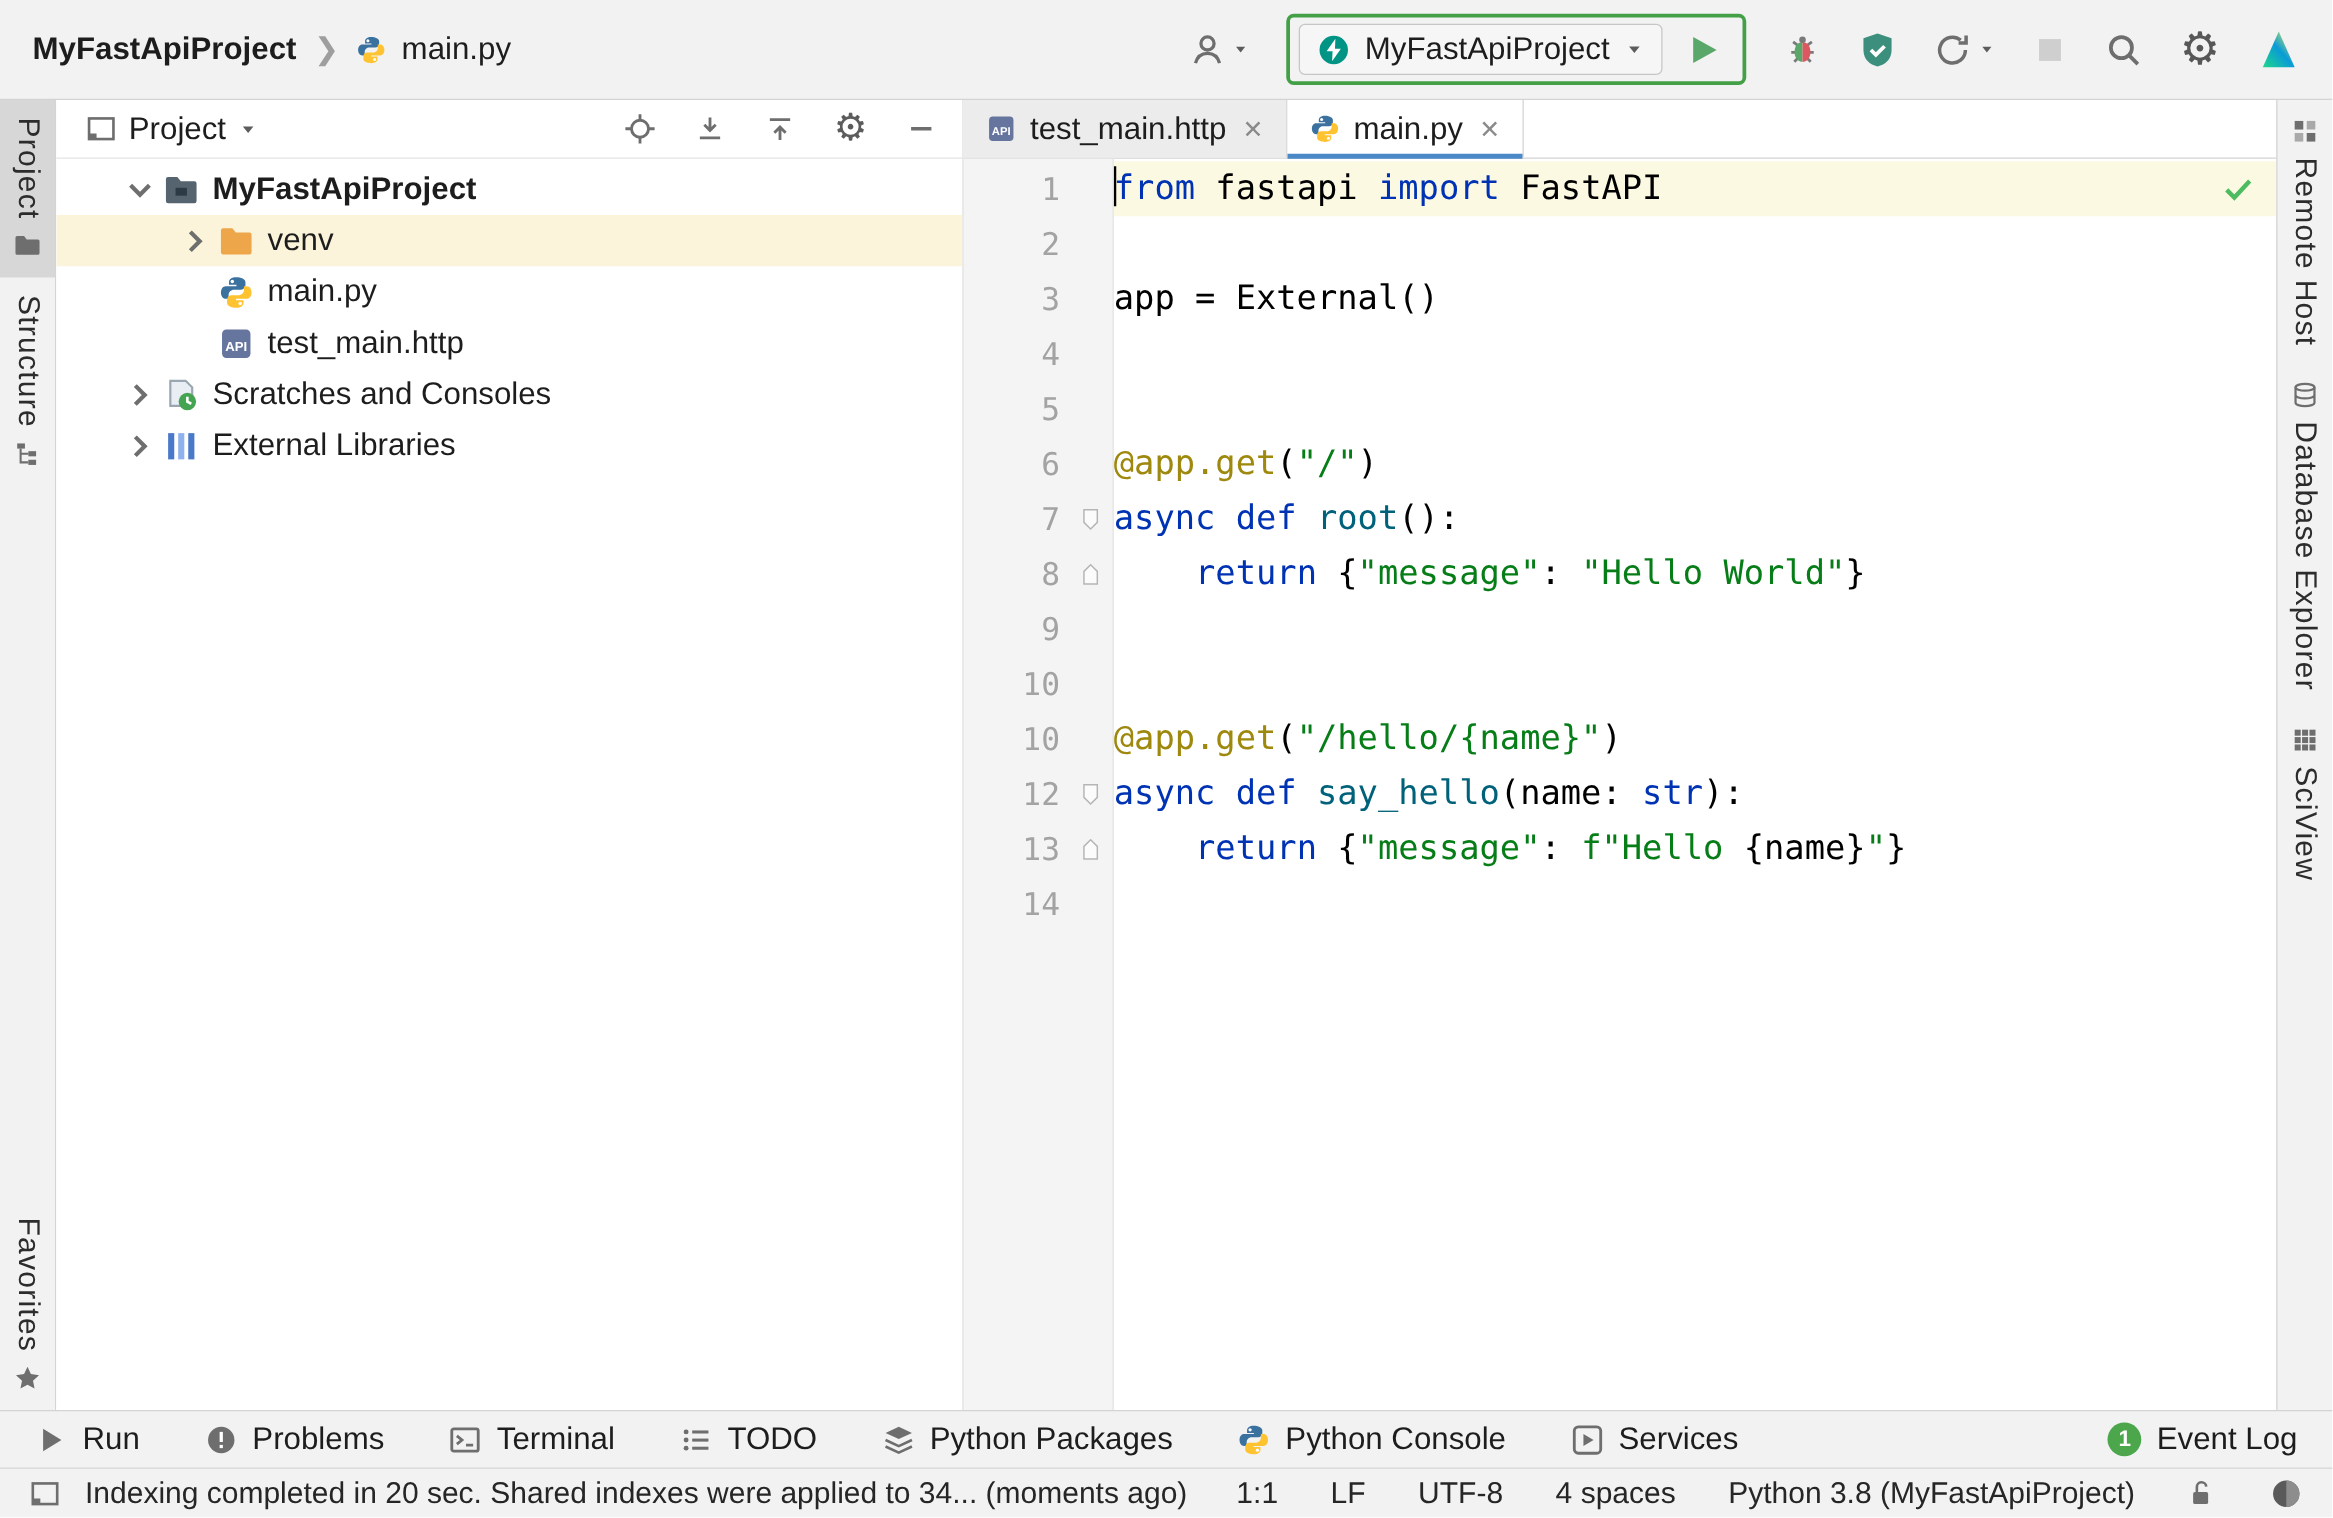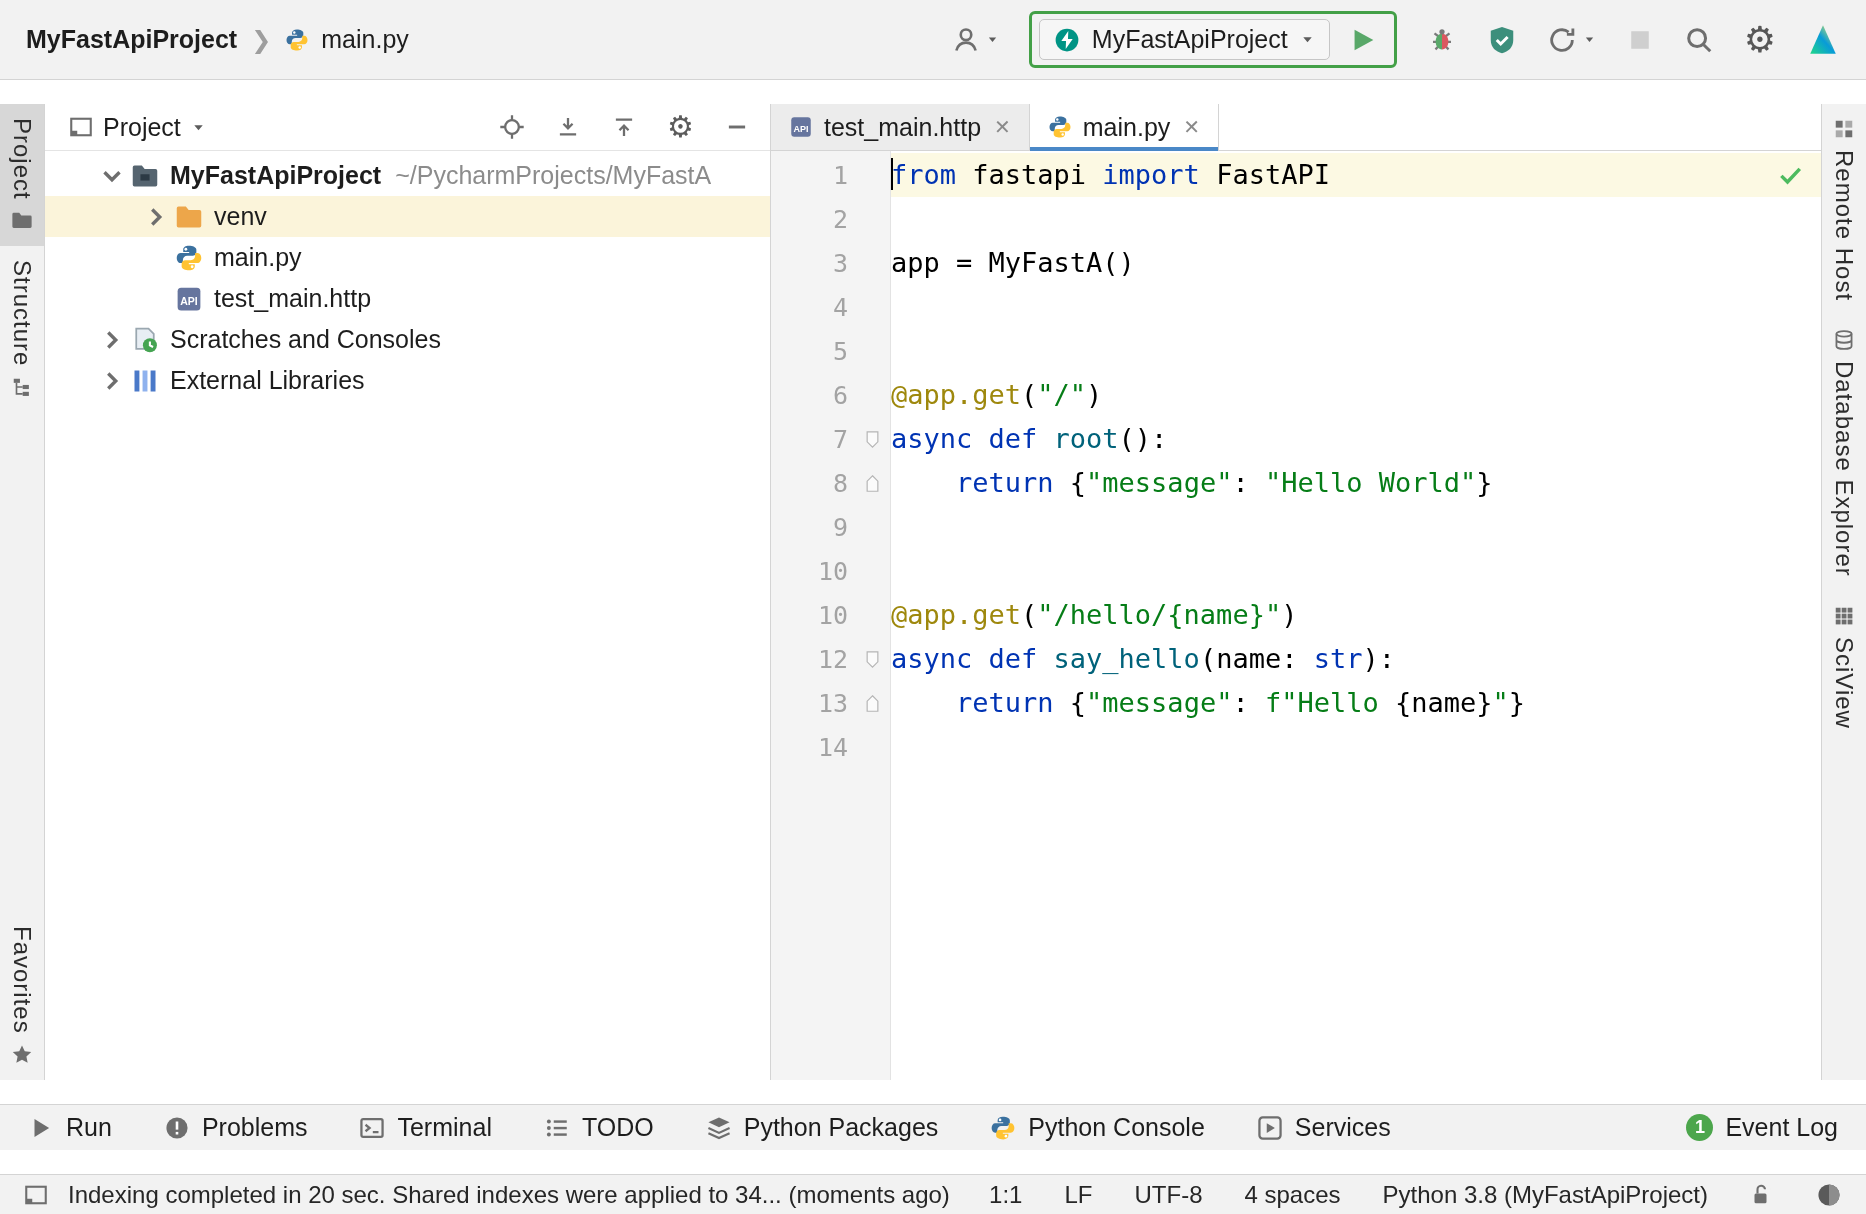--- a/index.html
+++ b/index.html
@@ -5,21 +5,21 @@
   * { margin:0; padding:0; box-sizing:border-box; }
   html,body { width:1866px; height:1214px; overflow:hidden; }
   body { font-family:"Liberation Sans","DejaVu Sans",sans-serif; font-size:25px; color:#1d1d1d; background:#fff; }
 
   .icn { display:inline-flex; flex:none; }
   .icn svg { width:100%; height:100%; display:block; }
   .i12{width:13px;height:13px}.i14{width:15px;height:15px}.i20{width:22px;height:22px}
   .i22{width:24px;height:24px}.i24{width:26px;height:26px}.i26{width:28px;height:28px}
   .i28{width:30px;height:30px}.i30{width:34px;height:34px}
 
-  .ide { width:100%; height:100%; display:flex; flex-direction:column;gap:24px; }
+  .ide { width:100%; height:100%; display:flex; flex-direction:column; }
 
   
   .titlebar { flex:0 0 80px; display:flex; align-items:center; justify-content:space-between;
     background:#f2f2f2; border-bottom:1px solid #d4d4d4; padding:0 26px; }
   .crumbs { display:flex; align-items:center; gap:12px; }
   .crumb.proj { font-weight:700; }
   .sep { color:#9e9e9e; font-size:24px; padding:0 2px; }
   .tb-actions { display:flex; align-items:center; gap:30px; }
   .tb-btn { display:inline-flex; align-items:center; gap:6px; cursor:pointer; }
   .tb-btn.disabled { opacity:.55; cursor:default; }
@@ -296,21 +296,20 @@
                 <path d="M4 6l4 4 4-4"></path>
               </svg>
             </span>
             <span class="icn t-icon">
               <svg viewBox="0 0 16 16">
                 <path fill="#55646f" d="M1 3a1 1 0 0 1 1-1h4.2l1.6 2H14a1 1 0 0 1 1 1v8a1 1 0 0 1-1 1H2a1 1 0 0 1-1-1z"></path>
                 <rect x="5.4" y="7" width="5.2" height="3.6" fill="#2c3a45"></rect>
               </svg>
             </span>
             <span class="t-label bold">MyFastApiProject</span>
-            <span class="t-hint">~/PycharmProjects/MyFastA</span>
           </div>
           <div class="tree-row selected" style="padding-left: 96px;">
             <span class="t-chev">
               <svg viewBox="0 0 16 16" fill="none" stroke="#6e6e6e" stroke-width="1.8">
                 <path d="M6 4l4 4-4 4"></path>
               </svg>
             </span>
             <span class="icn t-icon">
               <svg viewBox="0 0 16 16">
                 <path fill="#eda64a" d="M1 3a1 1 0 0 1 1-1h4.2l1.6 2H14a1 1 0 0 1 1 1v8a1 1 0 0 1-1 1H2a1 1 0 0 1-1-1z"></path>
@@ -469,21 +468,21 @@
               </span>
             </div>
             <div class="g-row">
               <span class="g-num">14</span>
               <span class="g-fold"></span>
             </div>
           </div>
         <div class="code">
             <div class="c-line current"><span class="caret"></span><span class="tok kw">from</span><span class="tok pl"> fastapi </span><span class="tok kw">import</span><span class="tok pl"> FastAPI</span></div>
             <div class="c-line"></div>
-            <div class="c-line"><span class="tok pl">app = MyFastA()</span></div>
+            <div class="c-line"><span class="tok pl">app = External()</span></div>
             <div class="c-line"></div>
             <div class="c-line"></div>
             <div class="c-line"><span class="tok dec">@app.get</span><span class="tok pl">(</span><span class="tok str">"/"</span><span class="tok pl">)</span></div>
             <div class="c-line"><span class="tok kw">async def </span><span class="tok fn">root</span><span class="tok pl">():</span></div>
             <div class="c-line"><span class="tok pl">    </span><span class="tok kw">return</span><span class="tok pl"> {</span><span class="tok str">"message"</span><span class="tok pl">: </span><span class="tok str">"Hello World"</span><span class="tok pl">}</span></div>
             <div class="c-line"></div>
             <div class="c-line"></div>
             <div class="c-line"><span class="tok dec">@app.get</span><span class="tok pl">(</span><span class="tok str">"/hello/{name}"</span><span class="tok pl">)</span></div>
             <div class="c-line"><span class="tok kw">async def </span><span class="tok fn">say_hello</span><span class="tok pl">(name: </span><span class="tok kw">str</span><span class="tok pl">):</span></div>
             <div class="c-line"><span class="tok pl">    </span><span class="tok kw">return</span><span class="tok pl"> {</span><span class="tok str">"message"</span><span class="tok pl">: </span><span class="tok str">f"Hello </span><span class="tok pl">{name}</span><span class="tok str">"</span><span class="tok pl">}</span></div>

